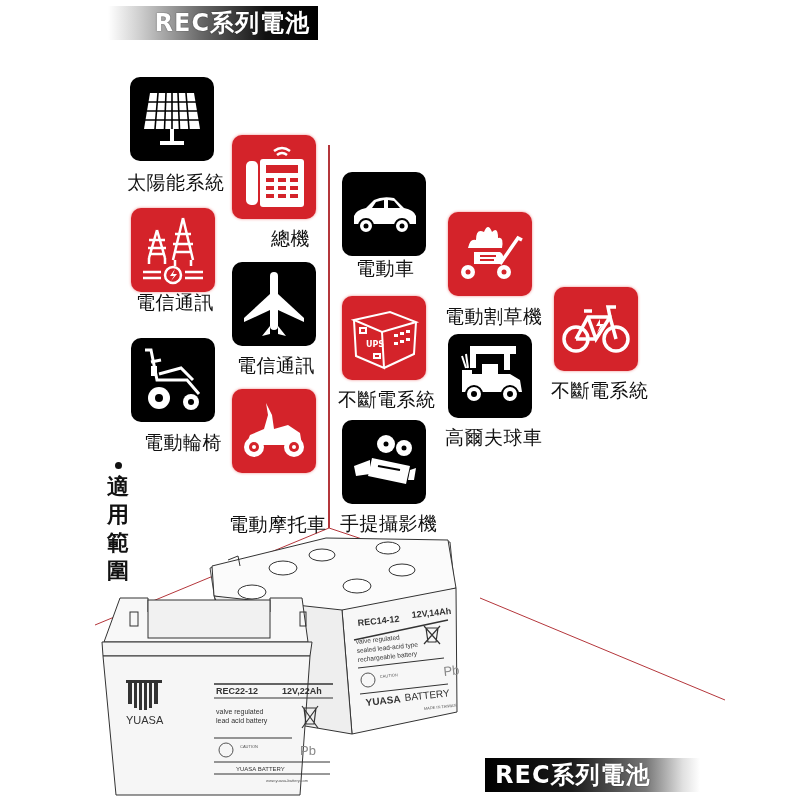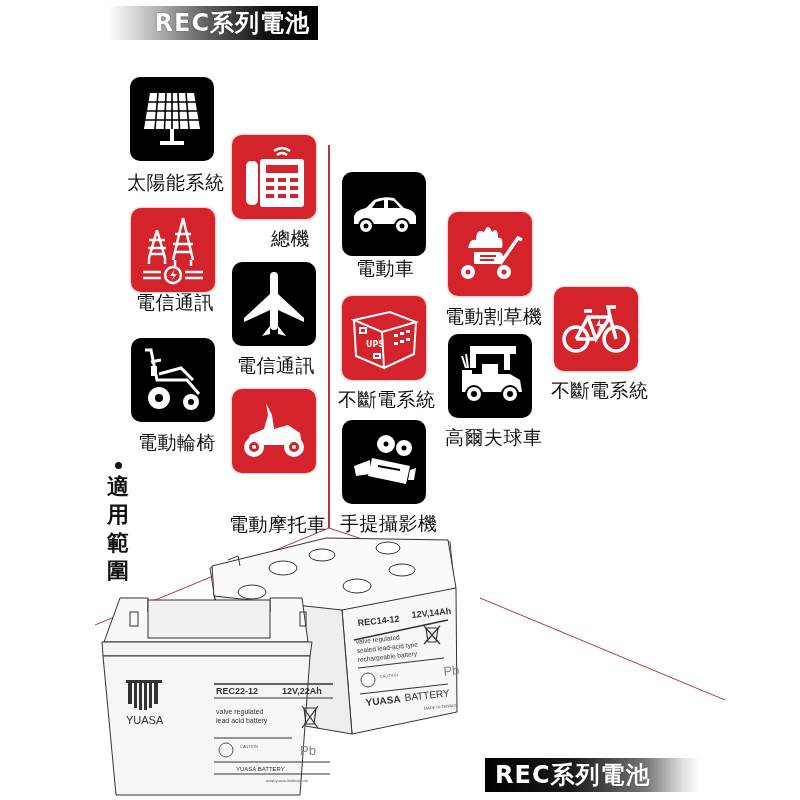--- a/index.html
+++ b/index.html
@@ -104,21 +104,21 @@
       <path d="M14 18 L24 16"></path>
       <path d="M22 30 L44 24 L56 36"></path>
     </g>
     <rect x="14" y="22" width="6" height="10" fill="#fff"></rect>
     <circle cx="22" cy="54" r="11" fill="#fff"></circle>
       <circle cx="22" cy="54" r="4" fill="#000"></circle>
     <circle cx="54" cy="58" r="8" fill="#fff"></circle>
       <circle cx="54" cy="58" r="3" fill="#000"></circle>
   </svg>
 </div>
-<div class="label" style="left:138px; top:430px;">電動輪椅</div>
+<div class="label" style="left:144px; top:430px;">電動輪椅</div>
 
 <div class="tile red" style="left:232px; top:389px;">
   <svg viewBox="0 0 72 72">
     <path d="M28 8 L30 20 L26 34 L12 40 L8 50 L64 50 L62 38 L50 30 L36 34 L34 20 Z" fill="#fff"></path>
     <circle cx="16" cy="52" r="10" fill="#fff"></circle>
       <circle cx="16" cy="52" r="5" fill="#d4232a"></circle>
       <circle cx="16" cy="52" r="2" fill="#fff"></circle>
     <circle cx="56" cy="52" r="10" fill="#fff"></circle>
       <circle cx="56" cy="52" r="5" fill="#d4232a"></circle>
       <circle cx="56" cy="52" r="2" fill="#fff"></circle>

